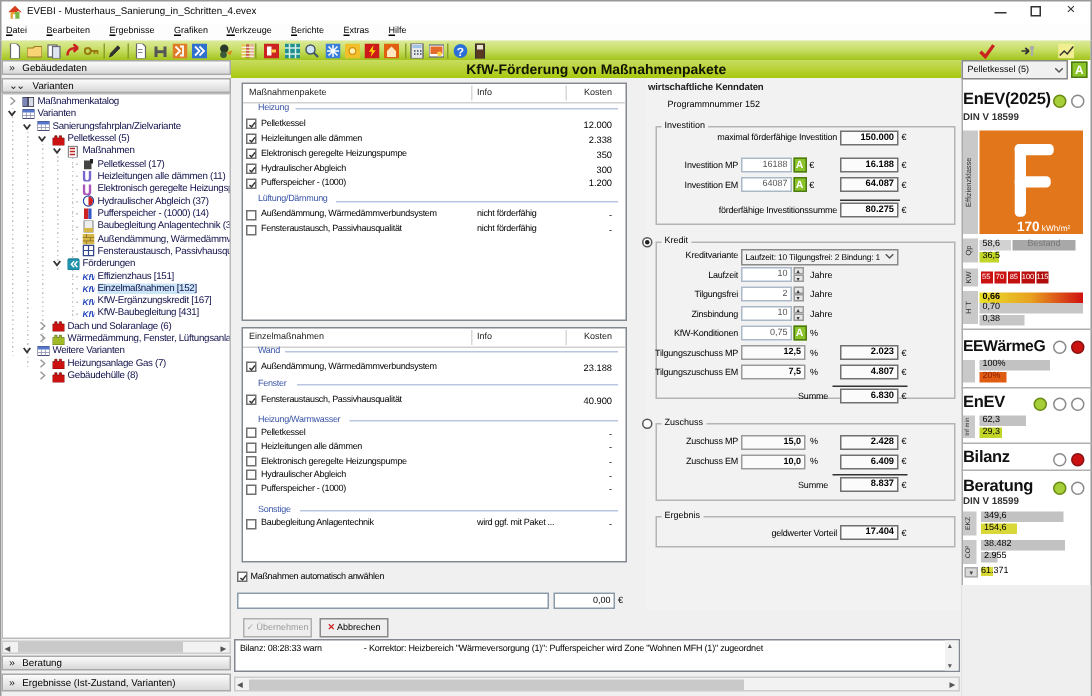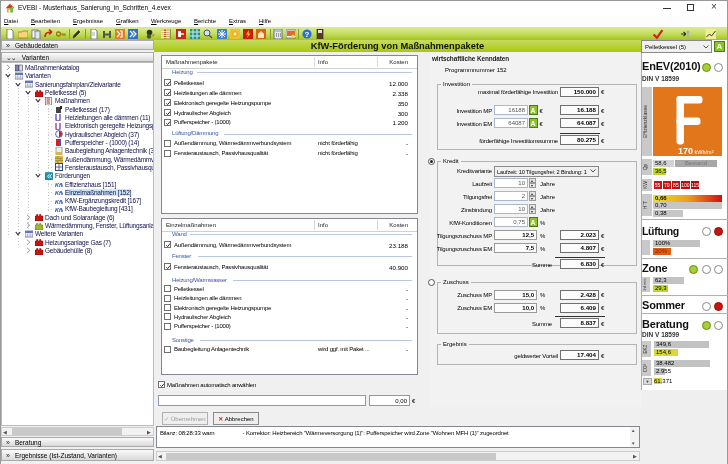--- a/index.html
+++ b/index.html
@@ -539,21 +539,21 @@
 <div class="lab" style="left:440px;top:352.5px;width:118px">geldwerter Vorteil</div>
 <div class="vbox" style="left:560px;top:350px;width:39px;height:10px;padding-right:2px">17.404</div>
 <div class="eur" style="left:601px;top:352.5px">€</div>
 <div class="a" style="left:641px;top:40px;width:87px;height:424px;background:#fff;border-left:1px solid #aaa;border-right:1px solid #999"></div>
 <div class="a" style="left:641px;top:390px;width:86px;height:74px;background:#efefef"></div>
 <div class="a" style="left:641px;top:40px;width:71px;height:13px;background:#f0f0f0;border:1px solid #898989;font-size:6px;line-height:12px;padding-left:3px">Pelletkessel (5)</div>
 <svg class="a" style="left:703px;top:45px" width="6" height="4">
     <path d="M0.5 0.5 L3 3 L5.5 0.5" fill="none" stroke="#555" stroke-width="1"></path>
   </svg>
 <div class="abtn" style="left:714px;top:41px;width:11px;height:11px;line-height:10px;font-size:8px">A</div>
-<div class="sbh" style="left:642px;top:60px">EnEV(2010)</div>
+<div class="sbh" style="left:642px;top:60px">EnEV(2025)</div>
 <div class="circ" style="left:702px;top:63px;background:#a6ce39;border-color:#6a8a10"></div>
 <div class="circ" style="left:714px;top:63px"></div>
 <div class="a" style="left:642px;top:75px;font-size:6.5px;font-weight:bold;color:#333">DIN V 18599</div>
 <div class="rot" style="left:642px;top:87px;width:10px;height:69px"></div>
 <svg class="a" style="left:642px;top:87px" width="10" height="69">
     <text x="5" y="34.5" transform="rotate(-90 5 34.5)" text-anchor="middle" font-size="5" fill="#333">Effizienzklasse</text>
   </svg>
 <div class="a" style="left:653px;top:87px;width:69px;height:69px;background:#e2761b"></div>
 <svg class="a" style="left:653px;top:87px" width="69" height="69">
     <rect x="23.5" y="9" width="7.5" height="48.5" rx="3" fill="#fff"></rect>
@@ -578,39 +578,39 @@
 <div class="a" style="left:681.1000000000001px;top:180.5px;width:8.5px;height:8px;background:#bb0d0d;color:#fff;font-size:5px;text-align:center;line-height:8px">100</div>
 <div class="a" style="left:690.8000000000002px;top:180.5px;width:8.5px;height:8px;background:#b00b0b;color:#fff;font-size:5px;text-align:center;line-height:8px">115</div>
 <div class="rot" style="left:642px;top:194px;width:10px;height:22px"></div>
 <svg class="a" style="left:642px;top:194px" width="10" height="22">
     <text x="5" y="11" transform="rotate(-90 5 11)" text-anchor="middle" font-size="5" fill="#333">H´T</text>
   </svg>
 <div class="a" style="left:653px;top:194.5px;width:69px;height:7px;background:linear-gradient(90deg,#e8e22a,#e8a020,#d01010);font-size:6px;line-height:7px;padding-left:2px;font-weight:bold">0,66</div>
 <div class="a" style="left:653px;top:202px;width:69px;height:7px;background:#c6c6c6;font-size:6px;line-height:7px;padding-left:2px">0,70</div>
 <div class="a" style="left:653px;top:209.5px;width:30px;height:7px;background:#c6c6c6;font-size:6px;line-height:7px;padding-left:2px">0,38</div>
 <div class="a" style="left:641px;top:219px;width:87px;height:1px;background:#b0b0b0"></div>
-<div class="sbh" style="left:642px;top:224.5px;font-size:10.5px;letter-spacing:-0.3px">Lüftung</div>
+<div class="sbh" style="left:642px;top:224.5px;font-size:10.5px;letter-spacing:-0.3px">EEWärmeG</div>
 <div class="circ" style="left:702px;top:227px"></div>
 <div class="circ" style="left:714px;top:227px;background:#cc1111;border-color:#881111"></div>
 <div class="rot" style="left:642px;top:240px;width:8px;height:15px"></div>
 <div class="gbar" style="left:653px;top:240px;width:47px;height:7px;background:#c2c2c2">100%</div>
 <div class="a" style="left:653px;top:248px;width:18px;height:7px;background:#e05c12;color:#8a2000;font-size:6px;line-height:7px;padding-left:2px">20%</div>
 <div class="a" style="left:641px;top:258px;width:87px;height:1px;background:#b0b0b0"></div>
-<div class="sbh" style="left:642px;top:262px">Zone</div>
+<div class="sbh" style="left:642px;top:262px">EnEV</div>
 <div class="circ" style="left:689px;top:265px;background:#a6ce39;border-color:#6a8a10"></div>
 <div class="circ" style="left:702px;top:265px"></div>
 <div class="circ" style="left:714px;top:265px"></div>
 <div class="rot" style="left:642px;top:277px;width:8px;height:15px"></div>
 <svg class="a" style="left:642px;top:277px" width="8" height="15">
     <text x="4" y="7.5" transform="rotate(-90 4 7.5)" text-anchor="middle" font-size="4" fill="#333">Inf min</text>
   </svg>
 <div class="gbar" style="left:653px;top:277px;width:31px;height:7px;background:#c2c2c2">62,3</div>
 <div class="gbar" style="left:653px;top:285px;width:15px;height:7px;background:#c2d62a">29,3</div>
 <div class="a" style="left:641px;top:295px;width:87px;height:1px;background:#b0b0b0"></div>
-<div class="sbh" style="left:642px;top:299px">Sommer</div>
+<div class="sbh" style="left:642px;top:299px">Bilanz</div>
 <div class="circ" style="left:702px;top:302px"></div>
 <div class="circ" style="left:714px;top:302px;background:#cc1111;border-color:#881111"></div>
 <div class="a" style="left:641px;top:313px;width:87px;height:1px;background:#b0b0b0"></div>
 <div class="sbh" style="left:642px;top:318px">Beratung</div>
 <div class="circ" style="left:702px;top:321px;background:#a6ce39;border-color:#6a8a10"></div>
 <div class="circ" style="left:714px;top:321px"></div>
 <div class="a" style="left:642px;top:331px;font-size:6.5px;font-weight:bold;color:#333">DIN V 18599</div>
 <div class="rot" style="left:642px;top:341px;width:9px;height:16px"></div>
 <svg class="a" style="left:642px;top:341px" width="9" height="16">
     <text x="4.5" y="8" transform="rotate(-90 4.5 8)" text-anchor="middle" font-size="4.5" fill="#333">EKZ</text>

